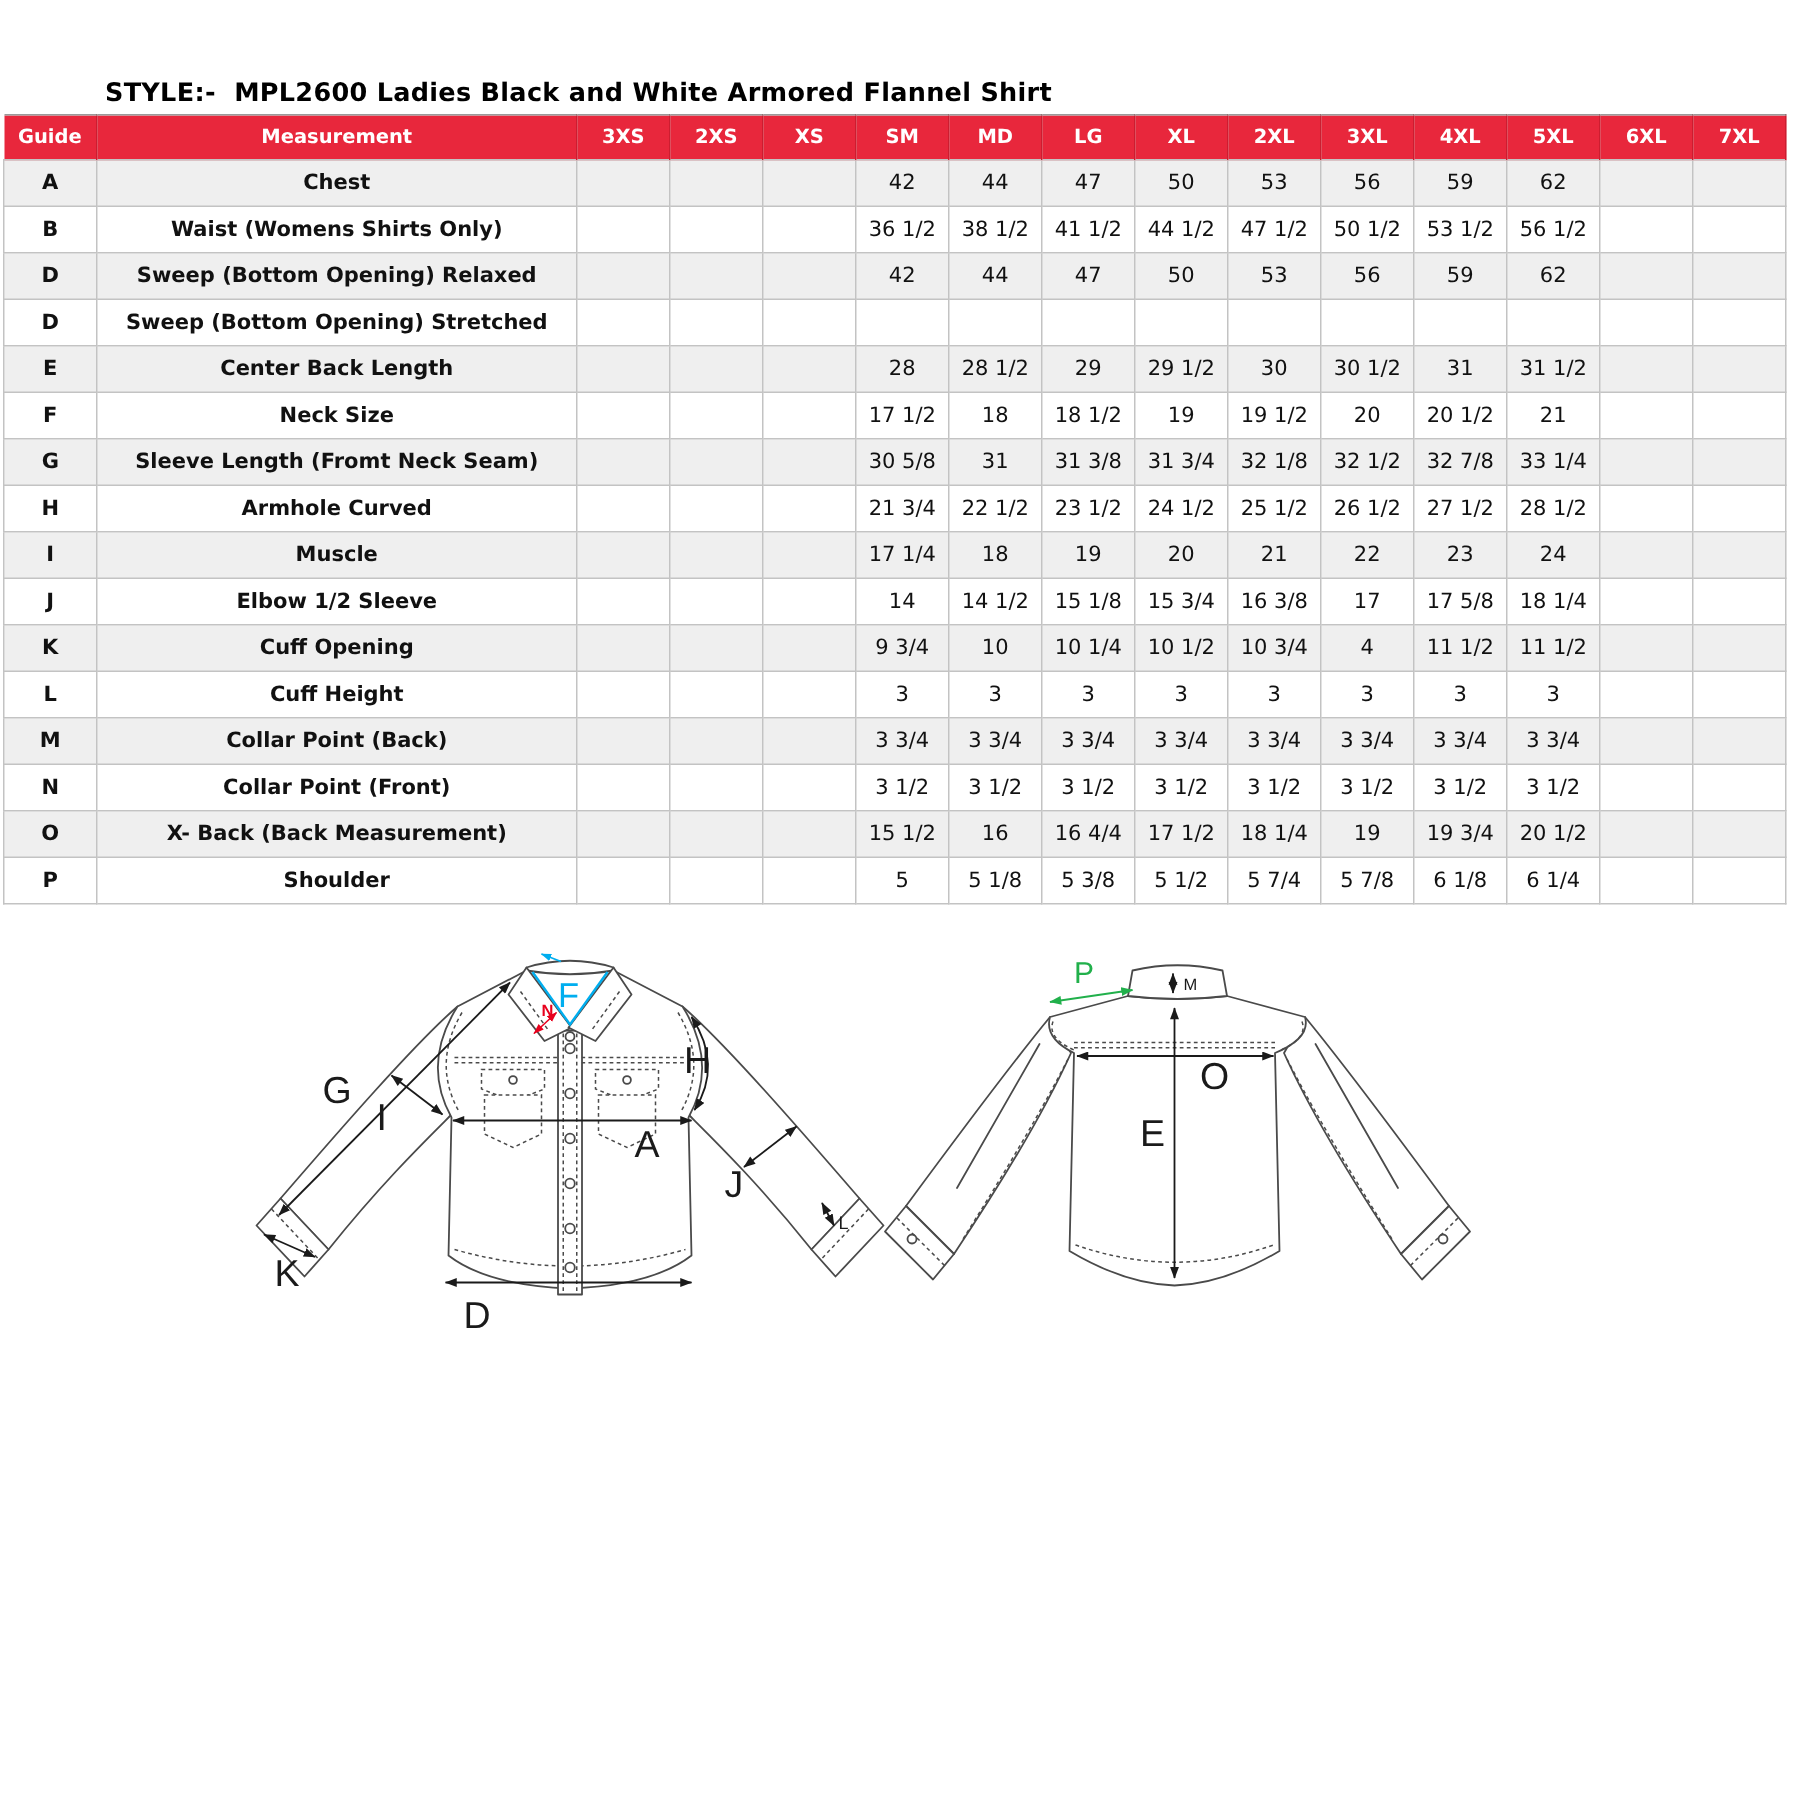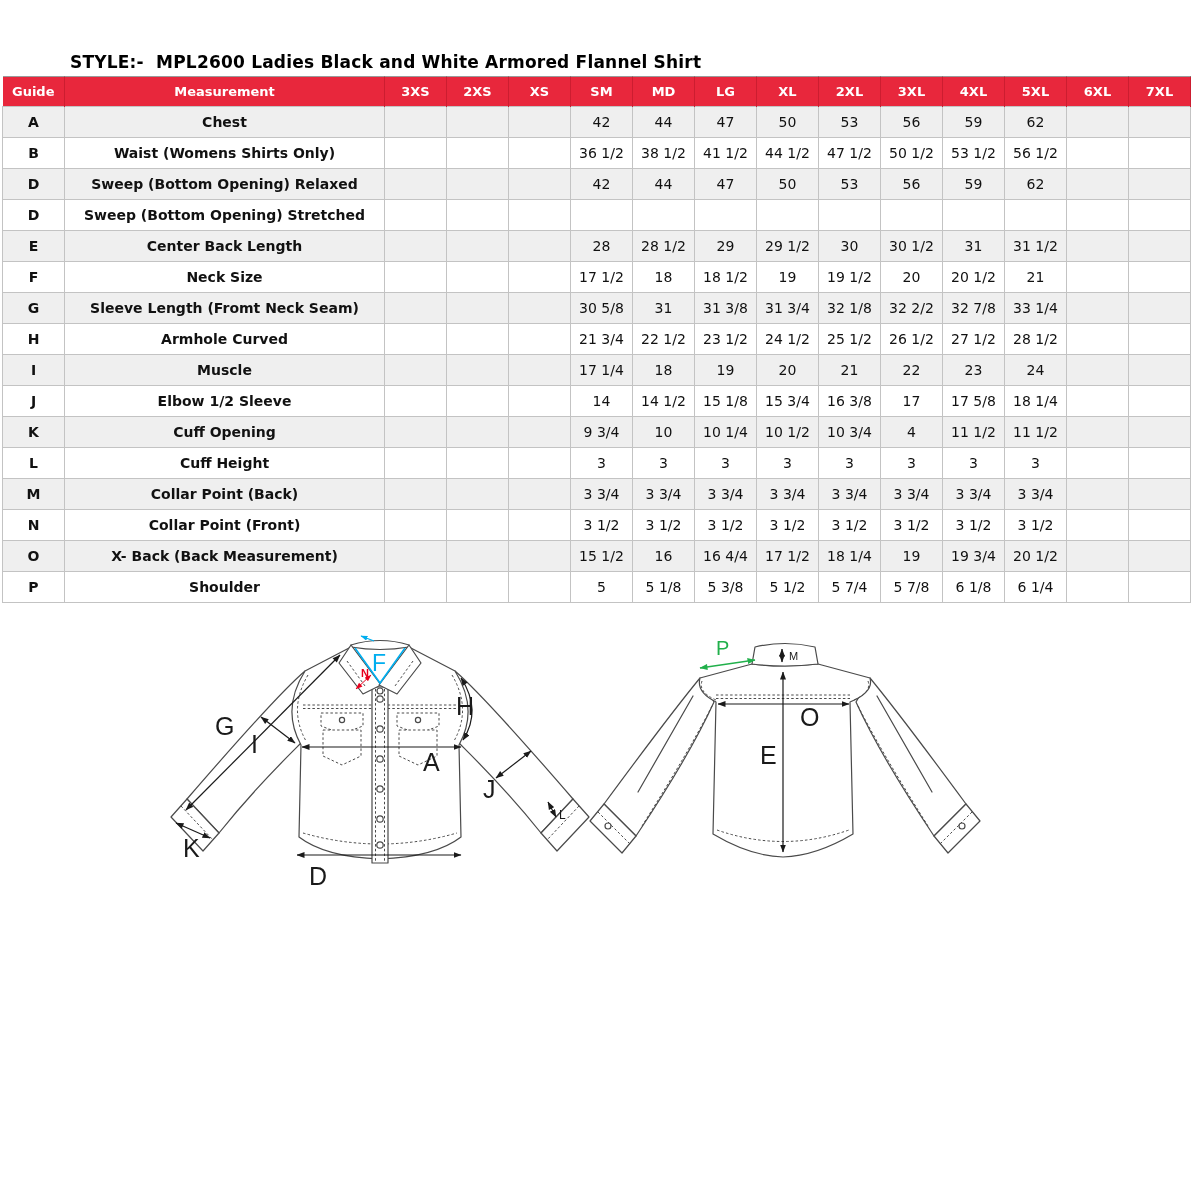--- a/index.html
+++ b/index.html
@@ -177,21 +177,21 @@
           <td class="guide">G</td>
           <td class="mname">Sleeve Length (Fromt Neck Seam)</td>
           <td class="val"></td>
           <td class="val"></td>
           <td class="val"></td>
           <td class="val">30 5/8</td>
           <td class="val">31</td>
           <td class="val">31 3/8</td>
           <td class="val">31 3/4</td>
           <td class="val">32 1/8</td>
-          <td class="val">32 2/2</td>
+          <td class="val">32 1/2</td>
           <td class="val">32 7/8</td>
           <td class="val">33 1/4</td>
           <td class="val"></td>
           <td class="val"></td>
         </tr>
         <tr>
           <td class="guide">H</td>
           <td class="mname">Armhole Curved</td>
           <td class="val"></td>
           <td class="val"></td>

